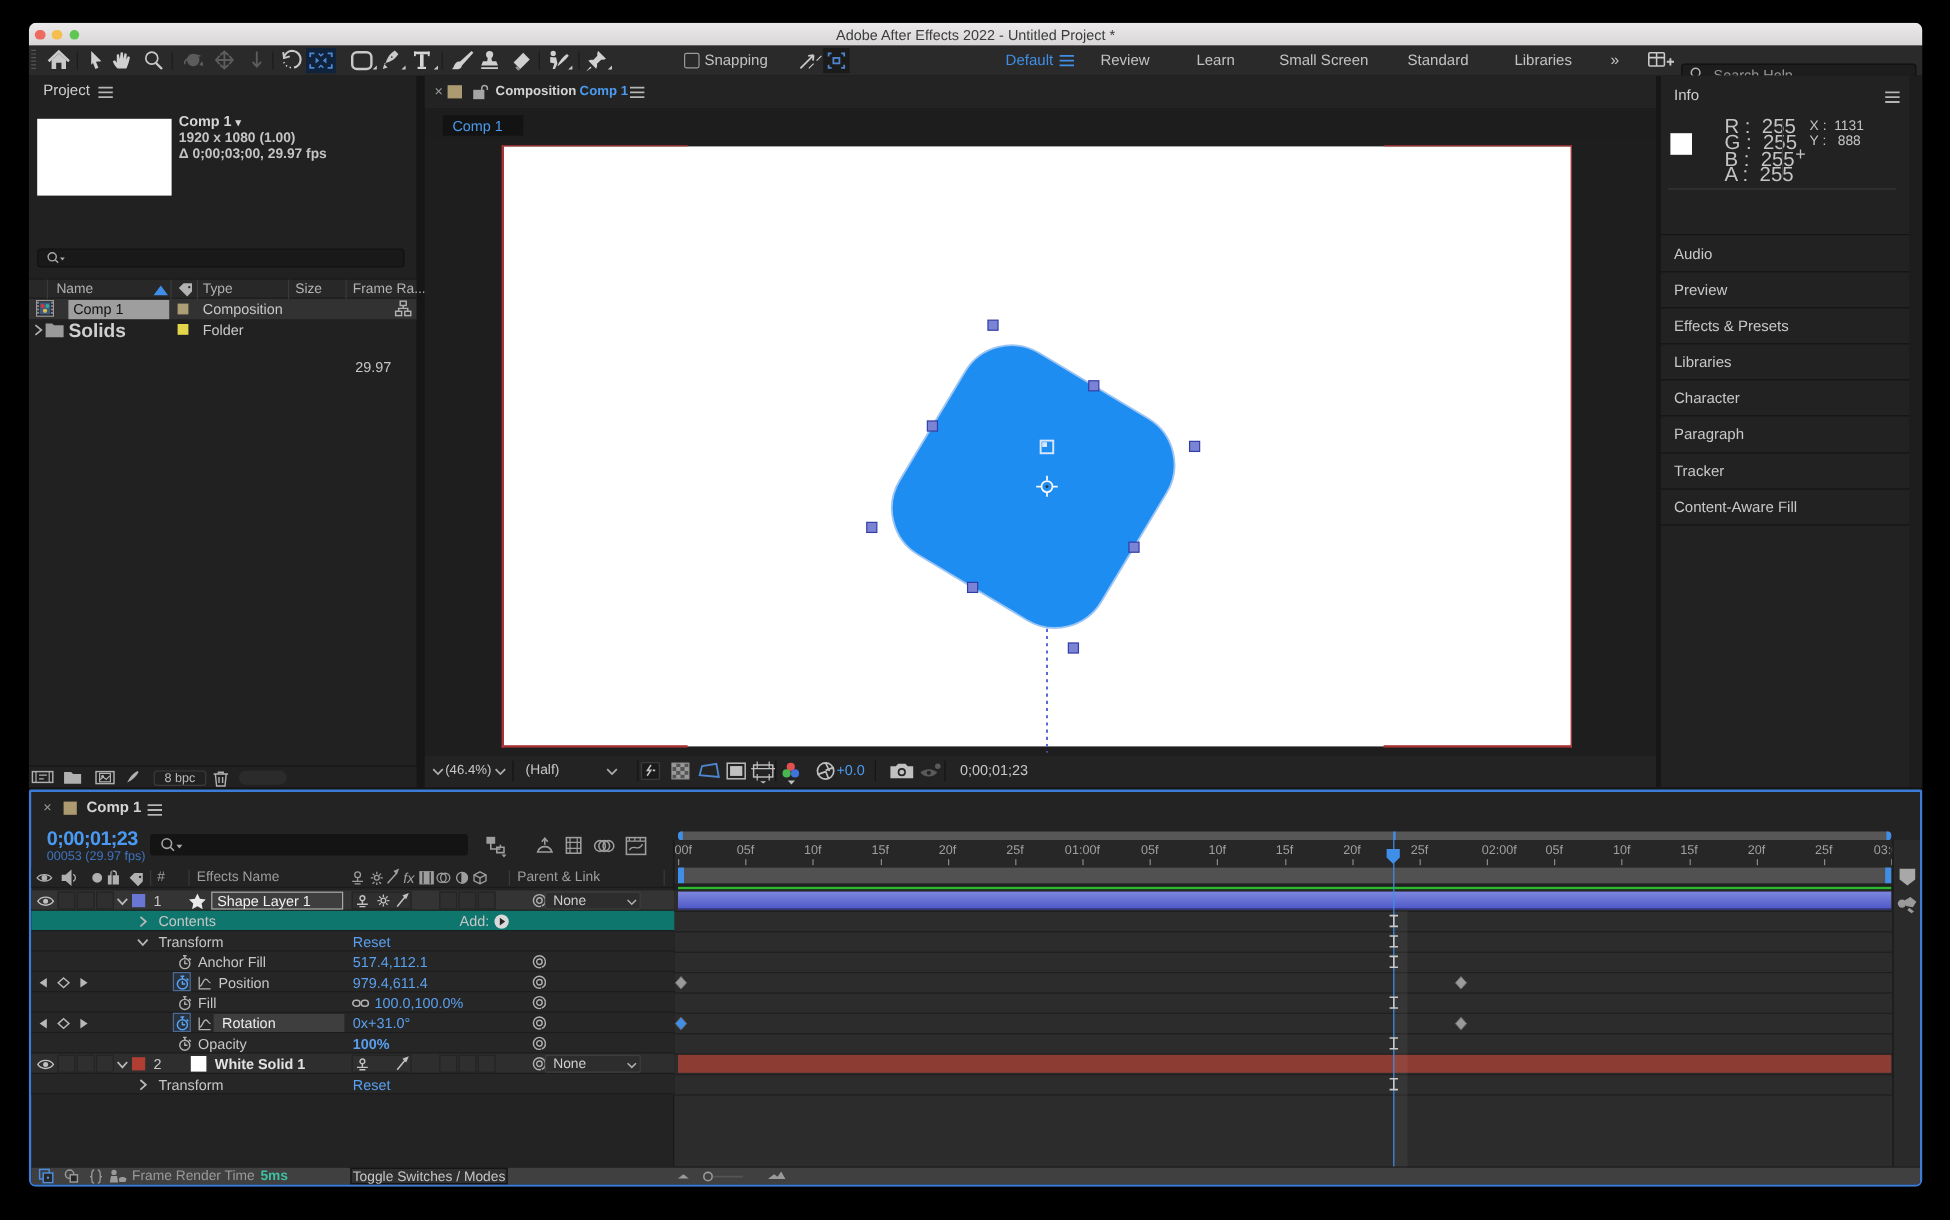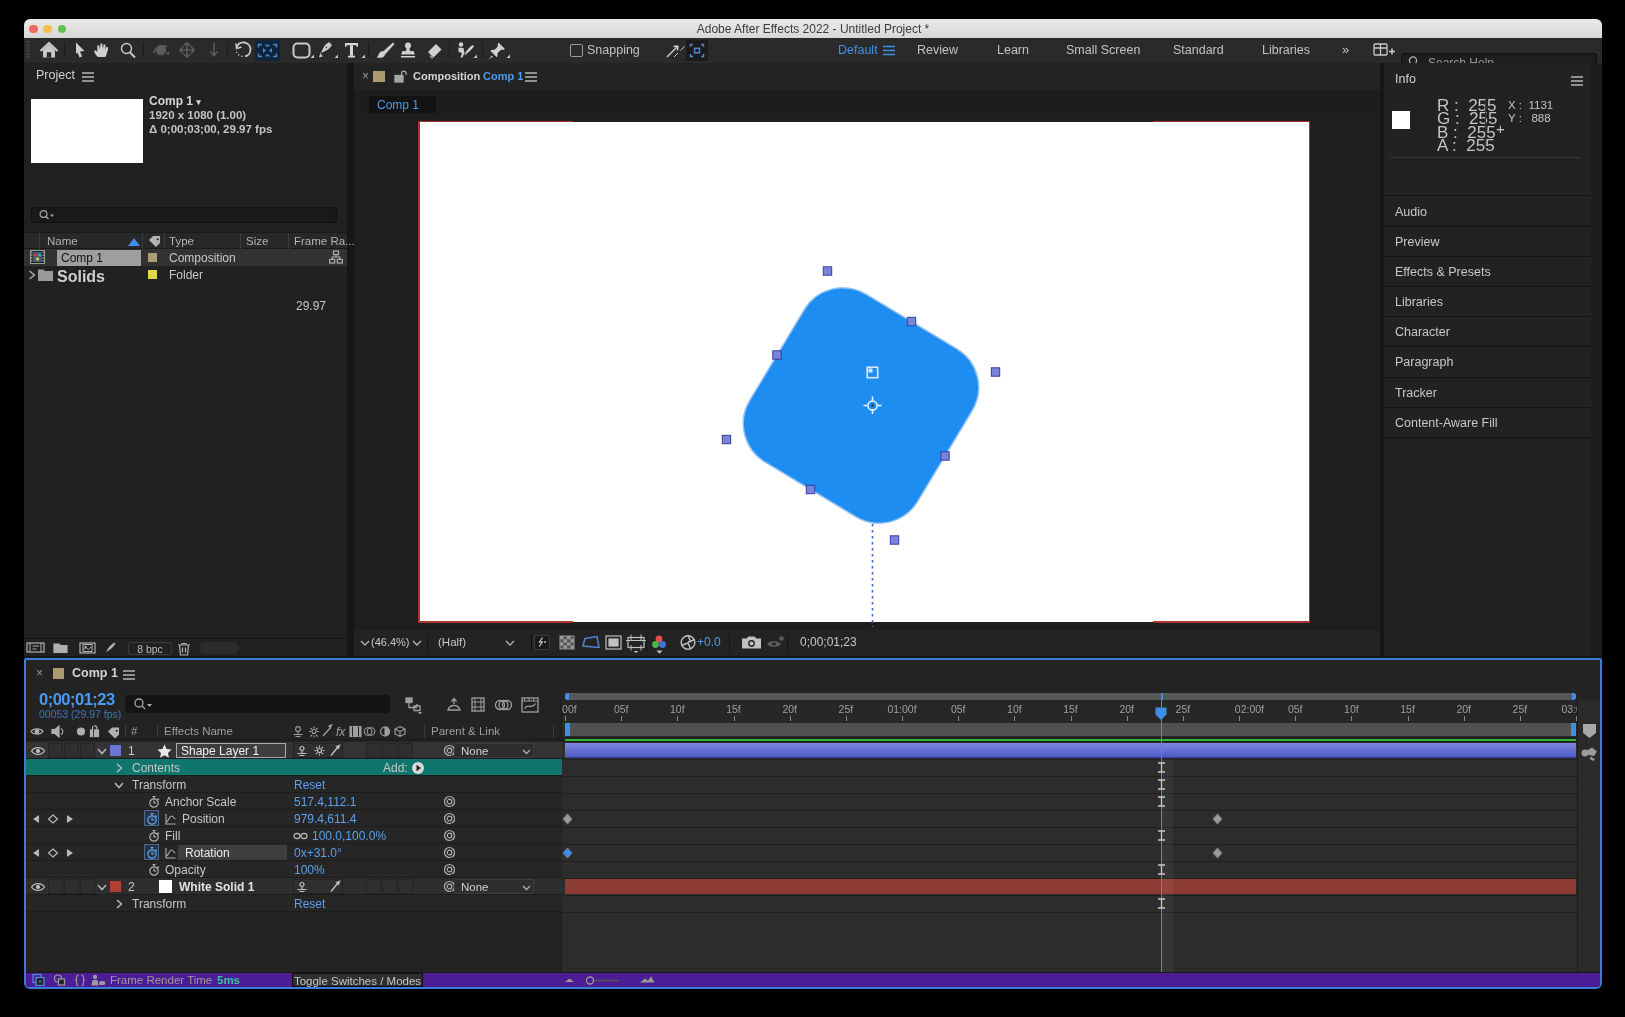--- a/index.html
+++ b/index.html
@@ -678,21 +678,21 @@
         <div class="txt" style="left:106px;top:2px;font-size:12px;color:#c6c6c6;">Transform</div>
         <div class="txt" style="left:268px;top:2px;font-size:12px;color:#5aa0ee;">Reset</div>
       </div>
       <div class="abs" style="left:0;top:133px;width:536px;height:16.5px;background:#262626;border-bottom:1px solid #1c1c1c;">
         <svg width="12" height="14" style="left:122px;top:1.5px;" viewBox="0 0 12 14">
           <g fill="none" stroke="#b0b0b0" stroke-width="1.2">
             <circle cx="6" cy="8" r="4.2"></circle>
             <path d="M4.5 1.5 h3 M6 1.5 v2.3 M9.5 3.5 l1.5 1.5 M6 5.5 v2.5 h2.3"></path>
           </g>
         </svg>
-        <div class="txt" style="left:139px;top:2px;font-size:12px;color:#c6c6c6;">Anchor Scale</div>
+        <div class="txt" style="left:139px;top:2px;font-size:12px;color:#c6c6c6;">Anchor Fill</div>
         <div class="txt" style="left:268px;top:2px;font-size:12px;color:#5aa0ee;">517.4,112.1</div>
         <svg width="13" height="13" style="left:417px;top:2px;" viewBox="0 0 13 13">
           <g fill="none" stroke="#b0b0b0" stroke-width="1.2">
             <circle cx="6.5" cy="6.5" r="5"></circle>
             <circle cx="6.5" cy="6.5" r="2.3"></circle>
             <path d="M11.5 6.5 c0 3-1.5 4.5-3.5 4.8" stroke="#232323" stroke-width="1.6"></path>
             <path d="M11.5 6.5 c0 2.5-1 4-3 4.5"></path>
           </g>
         </svg>
       </div>
@@ -782,21 +782,21 @@
         </svg>
       </div>
       <div class="abs" style="left:0;top:201px;width:536px;height:16.5px;background:#262626;border-bottom:1px solid #1c1c1c;">
         <svg width="12" height="14" style="left:122px;top:1.5px;" viewBox="0 0 12 14">
           <g fill="none" stroke="#b0b0b0" stroke-width="1.2">
             <circle cx="6" cy="8" r="4.2"></circle>
             <path d="M4.5 1.5 h3 M6 1.5 v2.3 M9.5 3.5 l1.5 1.5 M6 5.5 v2.5 h2.3"></path>
           </g>
         </svg>
         <div class="txt" style="left:139px;top:2px;font-size:12px;color:#c6c6c6;">Opacity</div>
-        <div class="txt" style="left:268px;top:2px;font-size:12px;color:#5aa0ee;">100%</div>
+        <div class="txt" style="left:268px;top:2px;font-size:12px;color:#5aa0ee;font-weight:bold;">100%</div>
         <svg width="13" height="13" style="left:417px;top:2px;" viewBox="0 0 13 13">
           <g fill="none" stroke="#b0b0b0" stroke-width="1.2">
             <circle cx="6.5" cy="6.5" r="5"></circle>
             <circle cx="6.5" cy="6.5" r="2.3"></circle>
             <path d="M11.5 6.5 c0 3-1.5 4.5-3.5 4.8" stroke="#232323" stroke-width="1.6"></path>
             <path d="M11.5 6.5 c0 2.5-1 4-3 4.5"></path>
           </g>
         </svg>
       </div>
       <div class="abs" style="left:0;top:218px;width:536px;height:16.5px;background:#2e2e2e;border-bottom:1px solid #1c1c1c;">
@@ -843,21 +843,21 @@
         </div>
       </div>
       <div class="abs" style="left:0;top:235px;width:536px;height:16.5px;background:#262626;border-bottom:1px solid #1c1c1c;">
         <svg width="7" height="10" style="left:90px;top:4px;" viewBox="0 0 7 10">
           <path d="M1 1 L5.5 5 L1 9" fill="none" stroke="#b8b8b8" stroke-width="1.5"></path>
         </svg>
         <div class="txt" style="left:106px;top:2px;font-size:12px;color:#c6c6c6;">Transform</div>
         <div class="txt" style="left:268px;top:2px;font-size:12px;color:#5aa0ee;">Reset</div>
       </div>
 
-    <div class="abs" style="left:0;top:312px;width:1574px;height:15px;background:#4c1d95;border-top:1px solid #181818;">
+    <div class="abs" style="left:0;top:312px;width:1574px;height:15px;background:#404040;border-top:1px solid #181818;">
       <svg width="80" height="15" style="left:5px;top:0;" viewBox="0 0 80 15">
         <g fill="none" stroke="#4a90e2" stroke-width="1.2">
           <rect x="2" y="1.5" width="8" height="8"></rect>
             <rect x="5" y="4.5" width="8" height="8" fill="#262626"></rect>
             <circle cx="9" cy="8.5" r="1" fill="#4a90e2" stroke="none"></circle>
         </g>
         <g fill="none" stroke="#9a9a9a" stroke-width="1.2">
           <g transform="translate(22,0)">
               <circle cx="5" cy="5.5" r="3.5"></circle>
               <rect x="5.5" y="6" width="6" height="6" fill="#262626"></rect>

